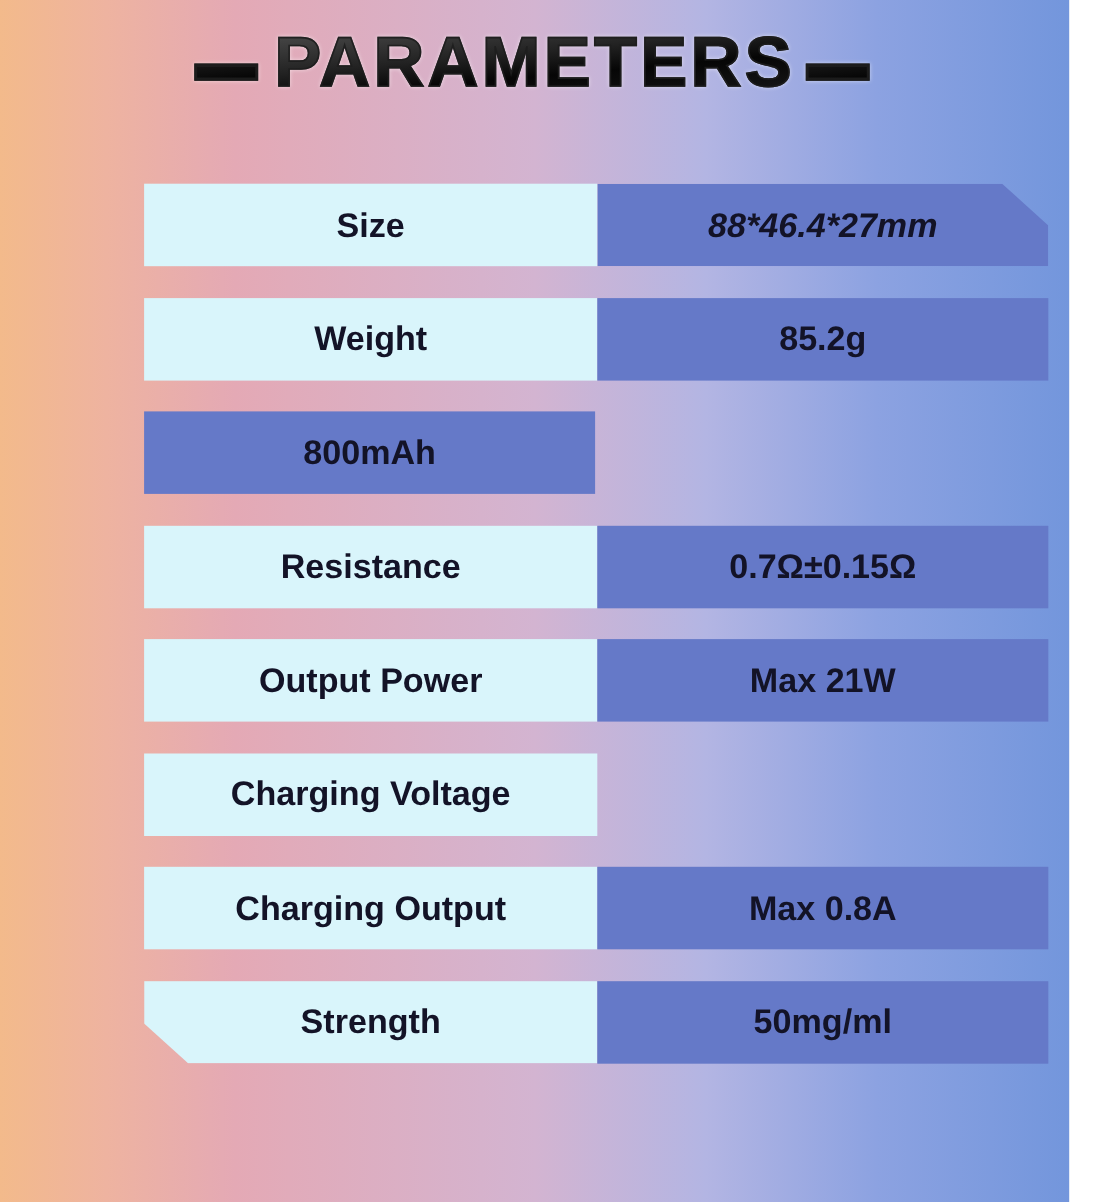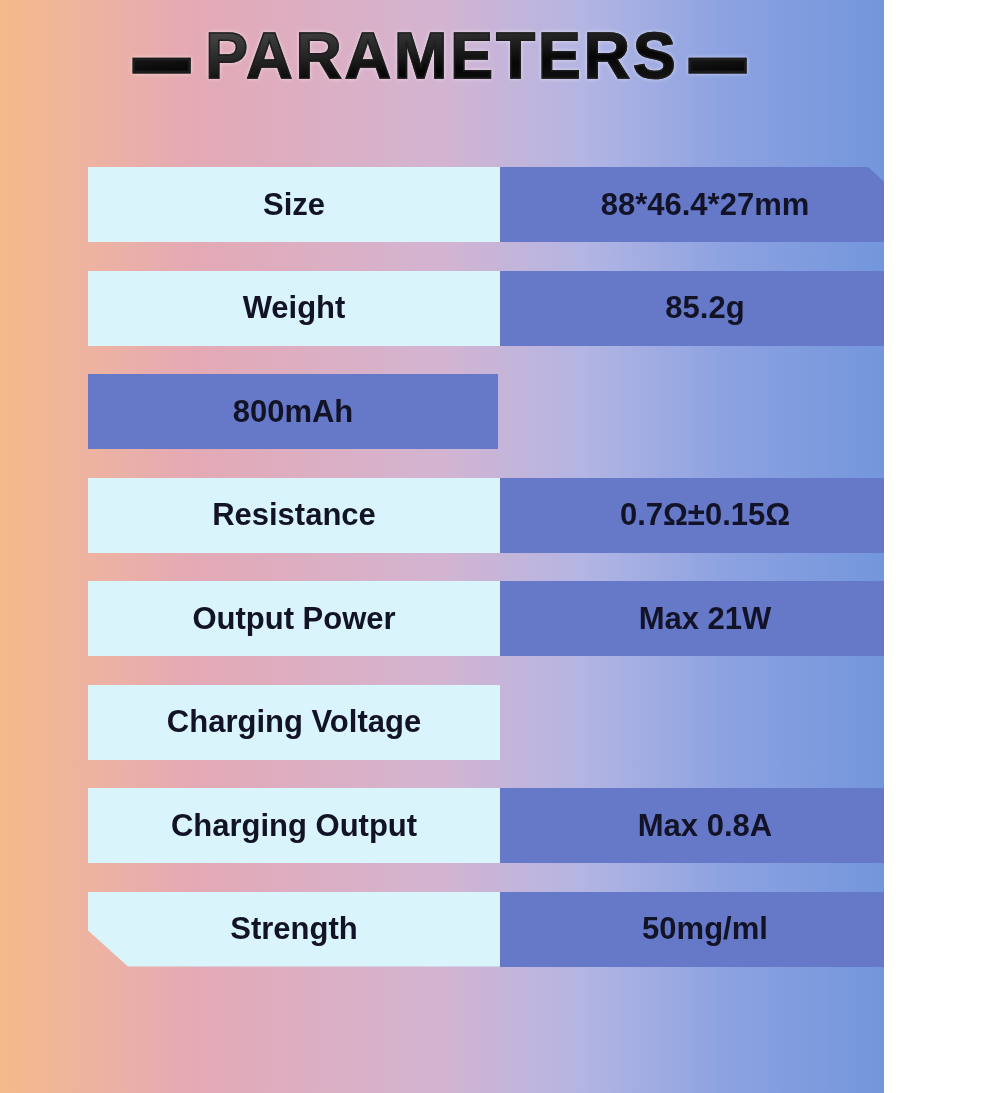--- a/index.html
+++ b/index.html
@@ -7,32 +7,31 @@
     padding: 0;
   }
   body {
     width: 1000px;
     height: 1093px;
     font-family: "Liberation Sans", "DejaVu Sans", sans-serif;
     overflow: hidden;
   }
   .page {
     position: relative;
-    width: 845px;
+    width: 972px;
     height: 1093px;
     background: linear-gradient(90deg,
       var(--bg-orange) 0%,
       var(--bg-salmon) 10%,
       var(--bg-pink) 22%,
       var(--bg-lilac) 50%,
       var(--bg-periwinkle) 66%,
       var(--bg-sky) 82%,
       var(--bg-blue) 100%);
     overflow: hidden;
-    padding-left: 39px;
   }
 
   
   .title {
     position: absolute;
     top: 24px;
     left: 0;
     width: 100%;
     text-align: center;
     font-size: 64px;
@@ -67,20 +66,21 @@
     left: 88px;
     width: 822px;
     display: flex;
     flex-direction: column;
     row-gap: 28.5px;
   }
   .row {
     display: flex;
     height: 75px;
     width: 822px;
+    margin-left: 43px;
   }
   .cell {
     display: flex;
     align-items: center;
     justify-content: center;
     height: 100%;
   }
   .cell-label {
     width: 412px;
     background: var(--label-cell-bg);
@@ -92,20 +92,21 @@
   .cell span {
     font-size: 31px;
     font-weight: bold;
     color: var(--cell-text);
     letter-spacing: 0px;
     white-space: nowrap;
   }
   
   .chamfer-tr {
     clip-path: polygon(0 0, calc(100% - 42px) 0, 100% 38px, 100% 100%, 0 100%);
+    font-style: italic;
   }
   
   .chamfer-bl {
     clip-path: polygon(0 0, 100% 0, 100% 100%, 40px 100%, 0 calc(100% - 36px));
   }
 </style>
 </head>
 <body>
 
 <div class="page">

